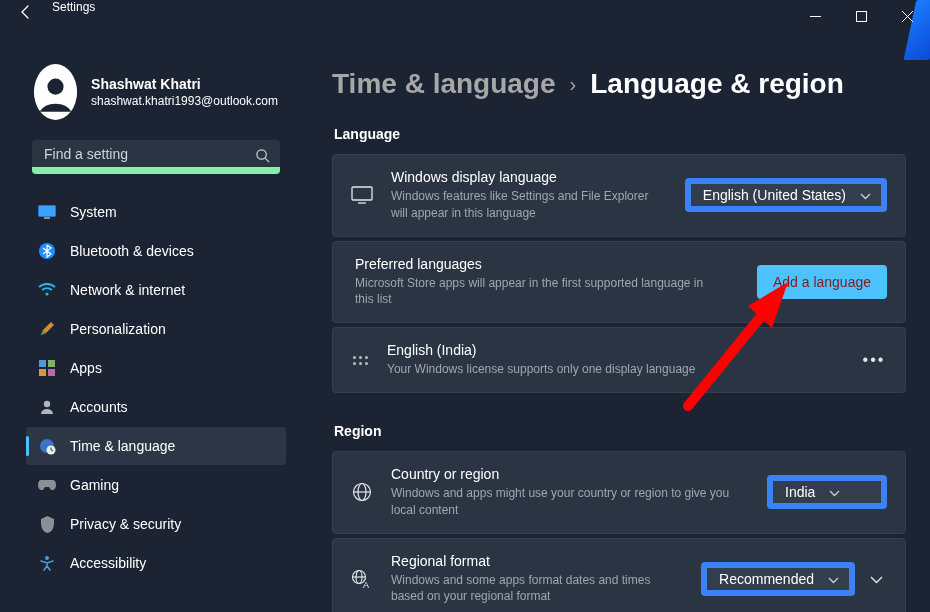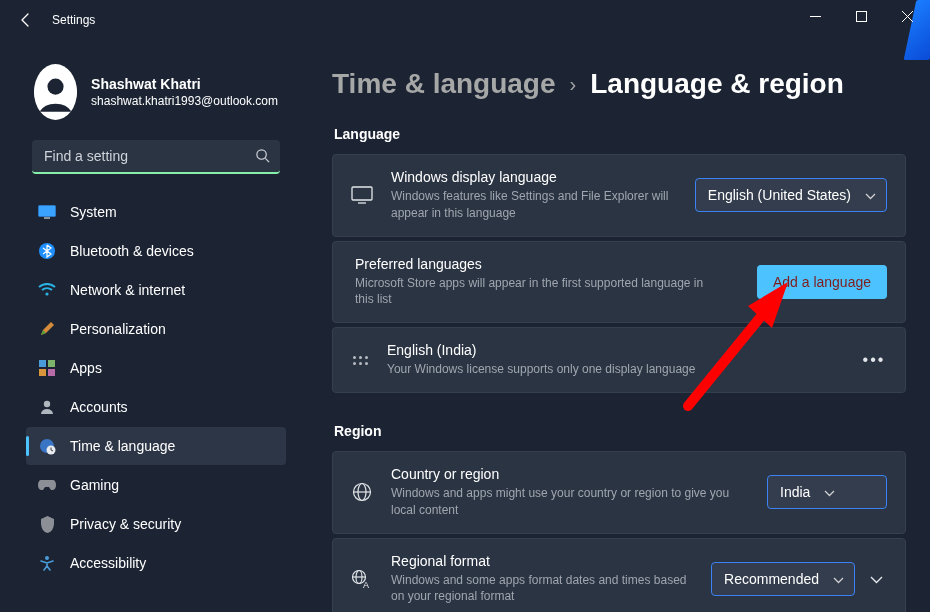--- a/index.html
+++ b/index.html
@@ -8,21 +8,21 @@
     background: #1c2433;
     color: #ffffff;
     font-family: "Segoe UI", Arial, sans-serif;
     font-size: 14px;
     position: relative;
   }
   
   .titlebar {
     height: 40px;
     display: flex;
-    align-items: center;
+    align-items: flex-start;
     padding-left: 14px;
   }
   .back-btn {
     width: 24px; height: 24px;
     display: flex; align-items: center; justify-content: center;
     margin-right: 14px;
     color: #fff;
   }
   .title { font-size: 12px; color: #ffffff; }
   .winbtns {
@@ -61,21 +61,21 @@
   .profemail { font-size: 12px; color: #ffffff; margin-top:2px;}
   .searchwrap {
     margin: 0 16px 14px 16px;
     position: relative;
   }
   .search {
     width: 100%;
     height: 34px;
     background: #2b3442;
     border: none;
-    border-bottom: 2px solid #86efac;
+    border-bottom: 7px solid #86efac;
     border-radius: 4px;
     padding: 0 36px 0 12px;
     color: #d6dae1;
     font-size: 14px;
   }
   .search::placeholder { color: #cfd3da; }
   .search-icon {
     position: absolute; right: 10px; top: 50%; transform: translateY(-50%);
     color: #cfd3da;
   }
@@ -126,21 +126,21 @@
   }
   .card .lead-icon {
     width: 22px; height:22px; display:flex; align-items:center; justify-content:center; color:#e9ecef;
     flex-shrink: 0;
   }
   .card .body { flex:1; min-width:0; }
   .card .ttl { font-size: 14px; color:#fff; }
   .card .sub { font-size: 12px; color:#a0a6af; margin-top:3px; line-height:1.4; max-width: 370px;}
   .dropdown {
     background: #333d4d;
-    border: 1px solid #3b82f6;
+    border: 6px solid #3b82f6;
     border-radius: 4px;
     height: 34px;
     padding: 0 10px 0 12px;
     display: flex; align-items:center; gap: 14px;
     color:#fff; font-size:14px;
     min-width: 120px;
   }
   .dropdown.wide { min-width: 186px; justify-content:space-between;}
   .dropdown .chev { color:#cfcfcf; }
   .btn-accent {

